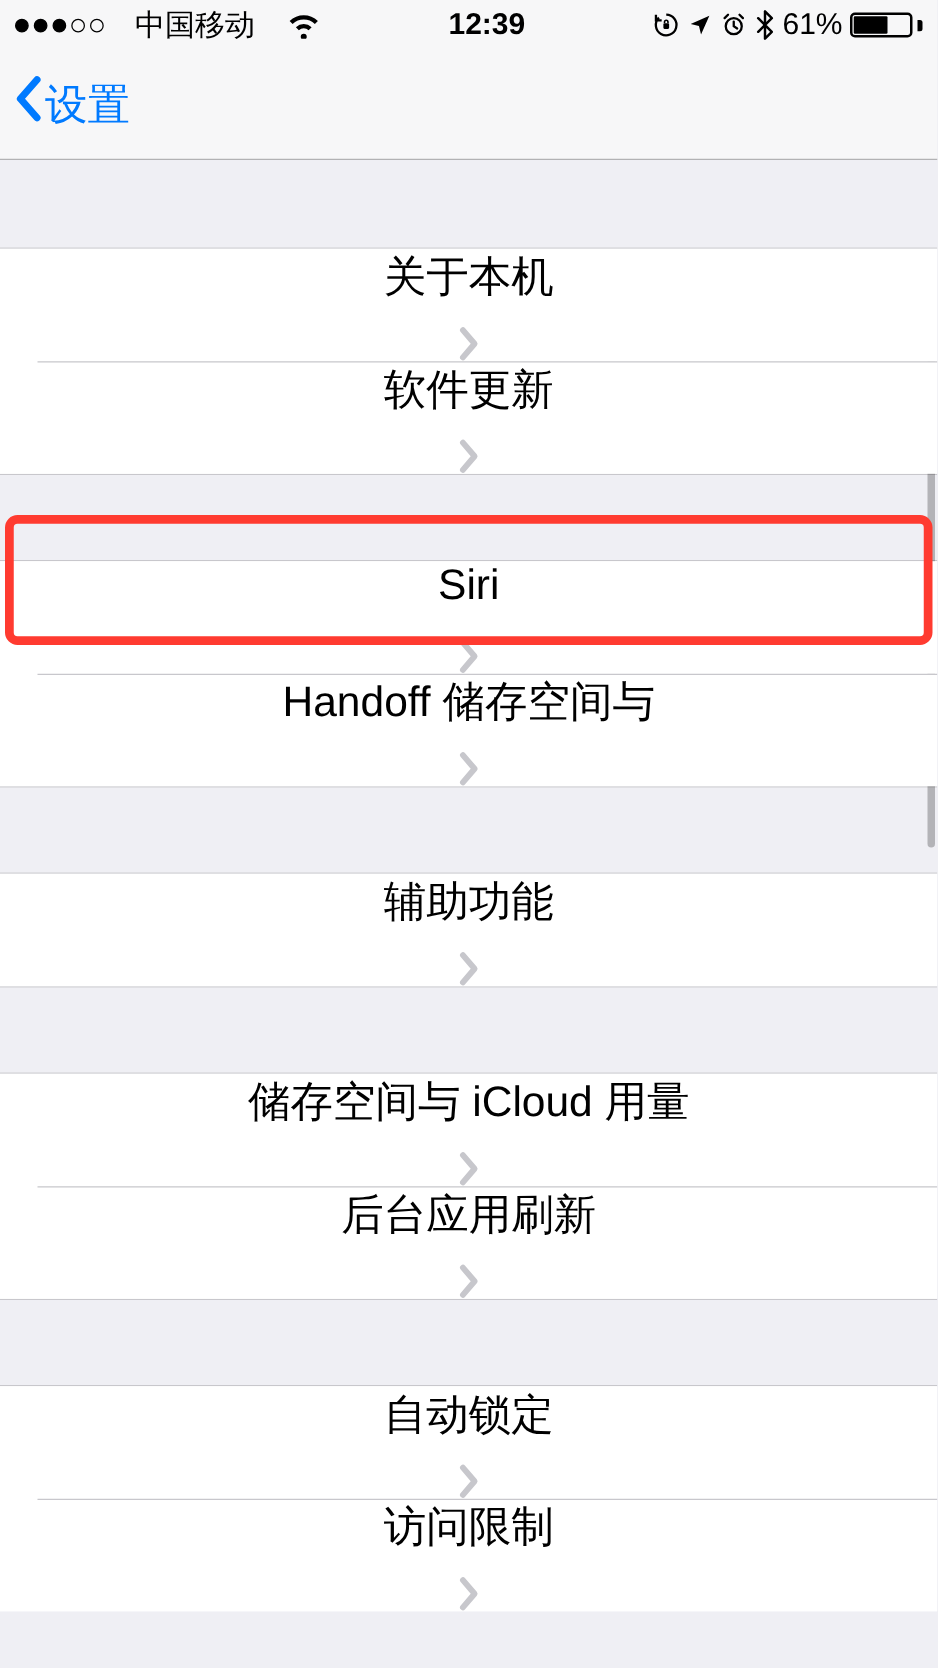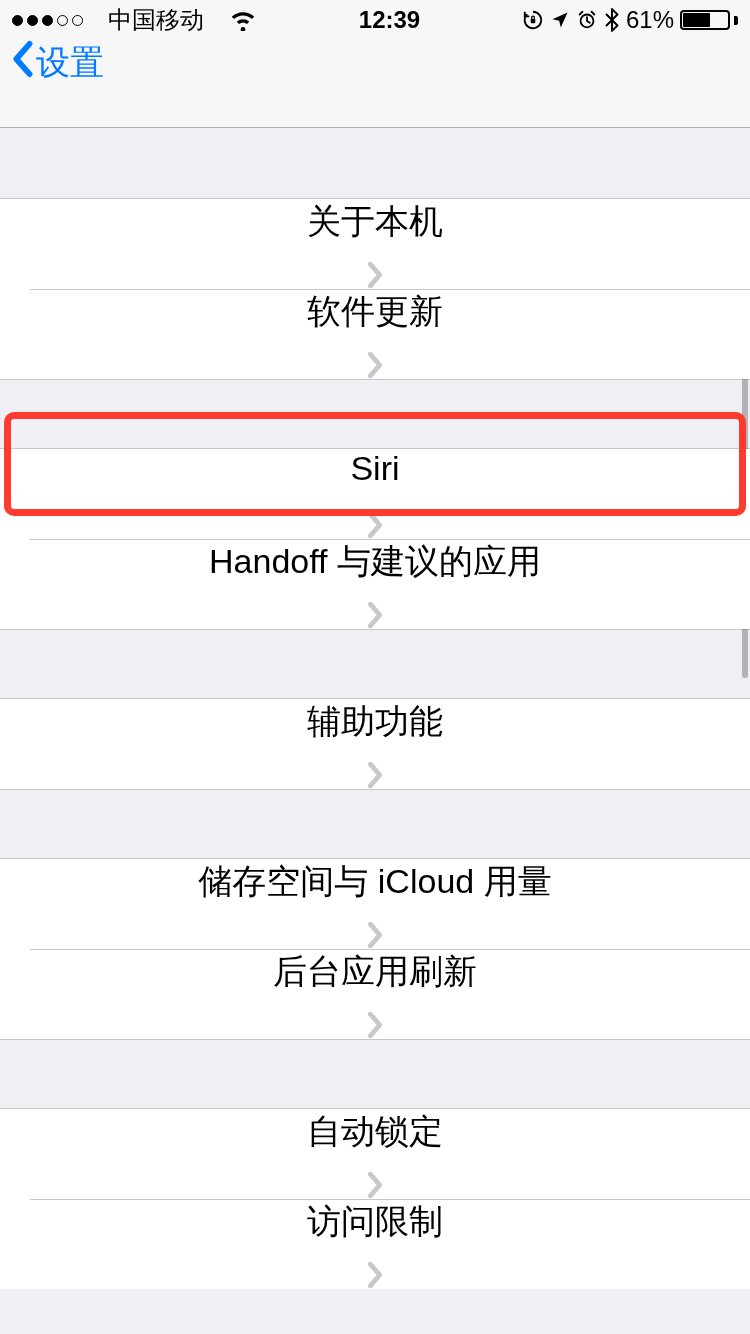--- a/index.html
+++ b/index.html
@@ -37,20 +37,21 @@
   }
   .battery-fill { height: 100%; background:#000; border-radius:1px; }
   .battery-cap { width:4px; height:9px; background:#000; border-radius:0 2px 2px 0; }
 
   
   .nav-bar {
     height: 88px;
     background: #f7f7f8;
     border-bottom: 1px solid #b2b2b4;
     display: flex;
+    align-items: center;
     position: relative;
     padding-left: 21px;
   }
   .back-btn {
     position: absolute;
     left: 10px;
     display: flex;
     align-items: center;
     color: #007aff;
     font-size: 34px;
@@ -219,21 +220,21 @@
   <div class="group">
     <div class="row">
       <span class="row-label">Siri</span>
       <span class="chevron">
           <svg width="16" height="28" viewBox="0 0 10 18">
             <path d="M2 2l6 7-6 7" fill="none" stroke="#c7c7cc" stroke-width="3" stroke-linecap="round" stroke-linejoin="round"></path>
           </svg>
         </span>
     </div>
     <div class="row">
-      <span class="row-label">Handoff 与建议的应用</span>
+      <span class="row-label">Handoff 储存空间与</span>
       <span class="chevron">
           <svg width="16" height="28" viewBox="0 0 10 18">
             <path d="M2 2l6 7-6 7" fill="none" stroke="#c7c7cc" stroke-width="3" stroke-linecap="round" stroke-linejoin="round"></path>
           </svg>
         </span>
     </div>
   </div>
 
   <div class="gap mid"></div>
 

